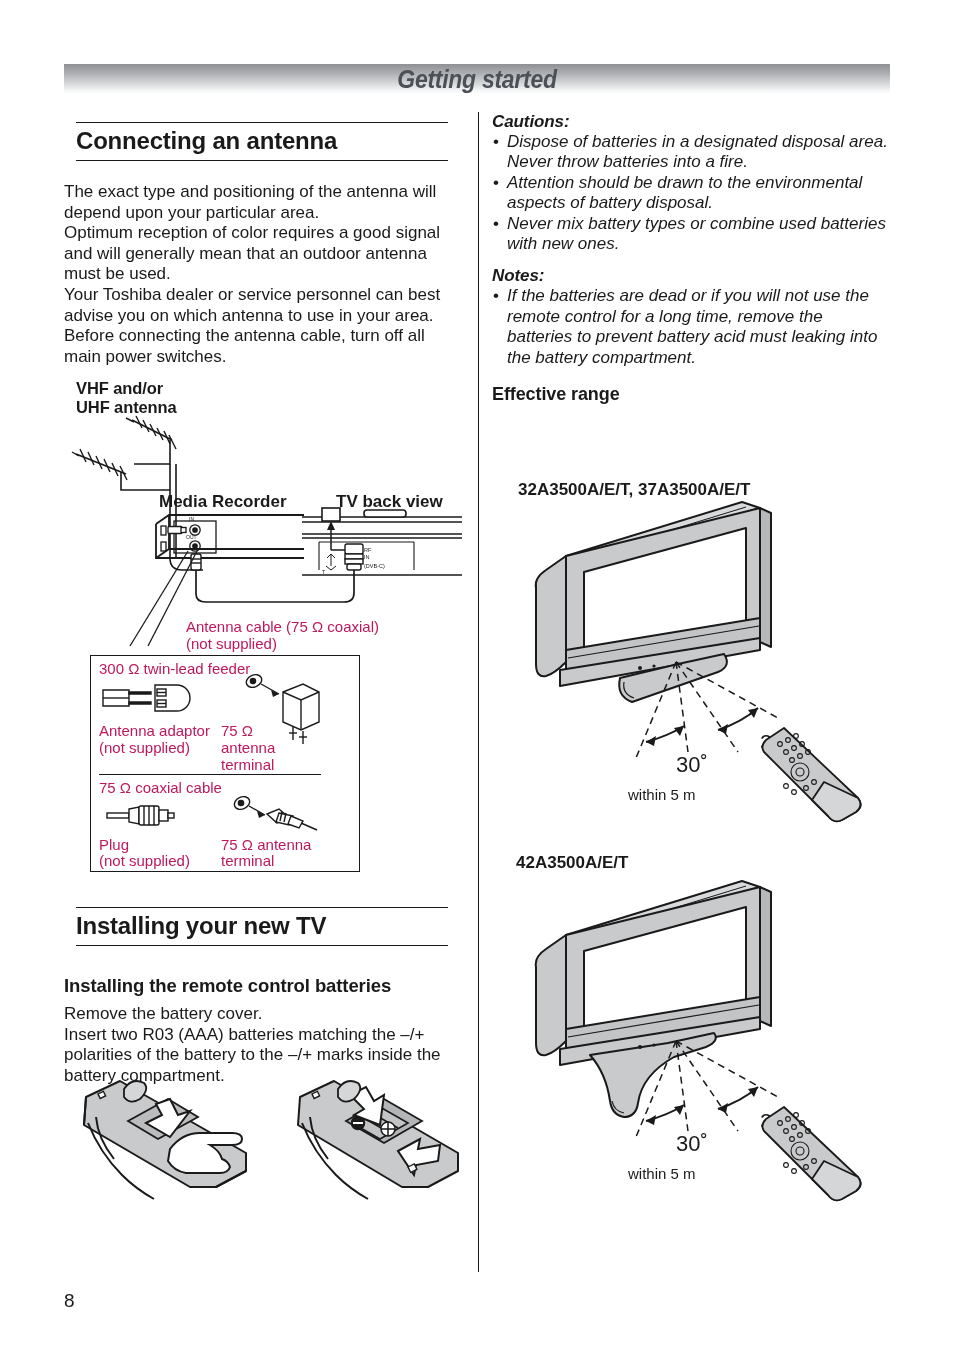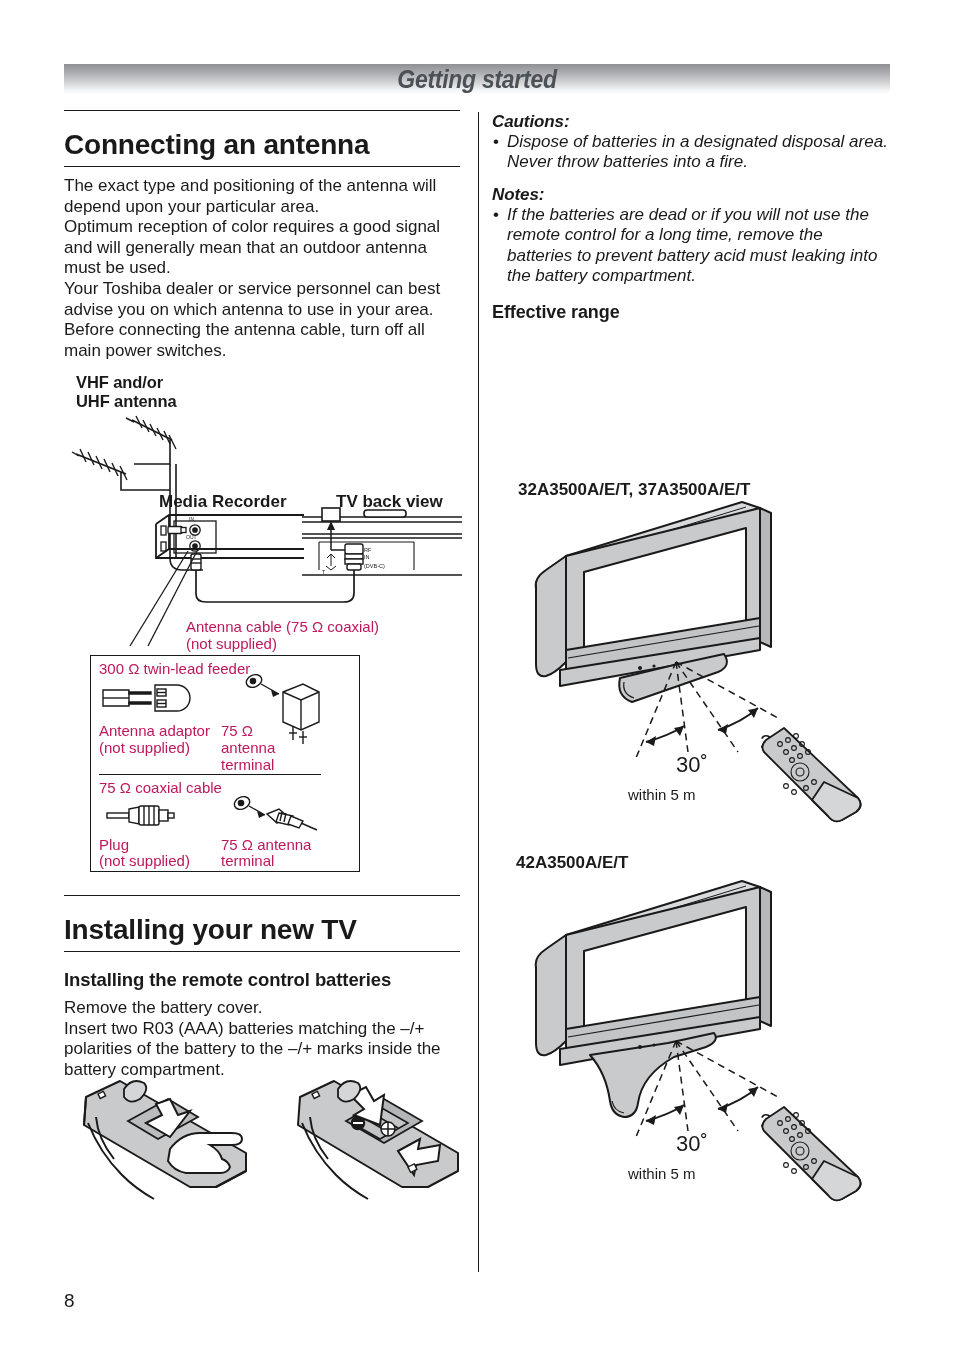--- a/index.html
+++ b/index.html
@@ -19,21 +19,21 @@
     color:#4c5158;font-family:"Liberation Sans", sans-serif;
     transform:scaleX(0.92);transform-origin:center;}
 
   
   .col-div{position:absolute;left:478px;top:112px;width:1px;height:1160px;background:#1a1a1a;}
 
   .colL{position:absolute;left:64px;top:110px;width:396px;}
   .colR{position:absolute;left:492px;top:112px;width:400px;}
 
   
-  .h1{font-size:28px;font-weight:bold;letter-spacing:-0.2px;margin:0;padding:18px 0 5px 0;
+  .h1{font-size:24px;font-weight:bold;letter-spacing:-0.2px;margin:12px;padding:4px 0 5px 0;
       border-top:1.6px solid #1a1a1a;border-bottom:1.6px solid #1a1a1a;}
   .h2{font-size:18.5px;font-weight:bold;margin:0;letter-spacing:-0.1px;}
   .h3{font-size:16.5px;font-weight:bold;margin:0;letter-spacing:-0.1px;}
   p.body{font-size:17px;line-height:20.6px;margin:0;}
   .ital{font-style:italic;}
   .bullets{margin:0;padding:0;list-style:none;}
   .bullets li{font-size:17px;line-height:20.4px;font-style:italic;
     padding-left:15px;position:relative;}
   .bullets li:before{content:"•";position:absolute;left:1px;top:0;font-style:normal;}
   .lbl{font-size:15px;line-height:17px;color:#be185d;}
@@ -354,20 +354,22 @@
         <path d="M14,48 Q26,78 48,100 Q62,114 80,124"></path>
         <path d="M22,42 Q24,64 40,84"></path>
       </g>
     </svg>
   </div>
 
   <div class="colR">
     <div class="h3 ital" style="font-size:17px">Cautions:</div>
     <ul class="bullets">
       <li>Dispose of batteries in a designated disposal area. Never throw batteries into a fire.</li>
+      <li>Attention should be drawn to the environmental aspects of battery disposal.</li>
+      <li>Never mix battery types or combine used batteries with new ones.</li>
     </ul>
 
     <div style="height:12px"></div>
     <div class="h3 ital" style="font-size:17px">Notes:</div>
     <ul class="bullets">
       <li>If the batteries are dead or if you will not use the remote control for a long time, remove the batteries to prevent battery acid must leaking into the battery compartment.</li>
     </ul>
 
     <div style="height:16px"></div>
     <div class="h2" style="font-size:18px">Effective range</div>

